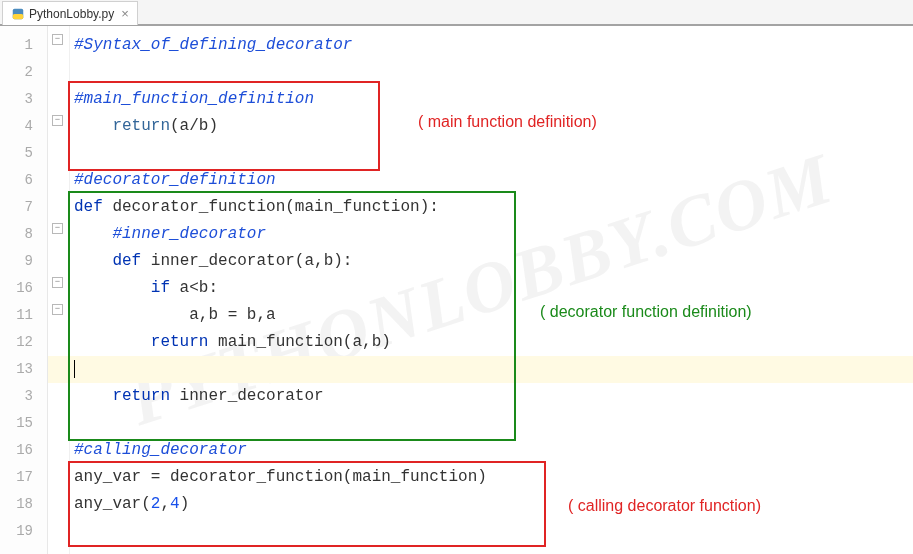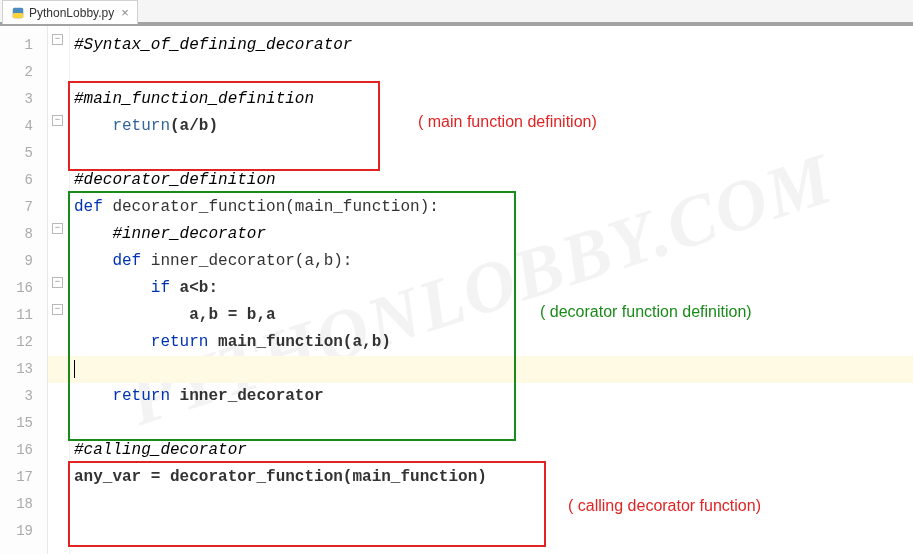--- a/index.html
+++ b/index.html
@@ -7,21 +7,21 @@
       font-family: Consolas, 'Courier New', monospace;
       background: #ffffff;
       position: relative;
       width: 913px;
       height: 554px;
       overflow: hidden;
     }
     .tab-bar {
       height: 26px;
       background: #f5f5f5;
-      border-bottom: 4px solid #a3a3a3;
+      border-bottom: 2px solid #a3a3a3;
       display: flex;
       align-items: center;
       padding-left: 2px;
     }
     .tab {
       display: flex;
       align-items: center;
       gap: 4px;
       padding: 3px 8px;
       background: #ffffff;
@@ -87,26 +87,26 @@
       left: 4px;
       width: 11px; height: 11px;
       border: 1px solid #b8b8b8;
       background: #fff;
       font-size: 9px;
       line-height: 9px;
       text-align: center;
       color: #888;
       cursor: pointer;
     }
-    .tok-comment { color: #000000; font-style: italic; text-align: center; }
+    .tok-comment { color: #1d4ed8; font-style: italic; text-align: center; }
     .tok-keyword { color: #0033b3; }
     .tok-builtin { color: #336699; }
     .tok-funcname { color: #333333; }
     .tok-number { color: #1750eb; }
-    .tok-default { color: #333333; font-weight: bold; }
+    .tok-default { color: #333333; }
     .box {
       position: absolute;
       border: 2px solid;
       pointer-events: none;
     }
     .box-red { border-color: #e02424; }
     .box-green { border-color: #1a8a1a; }
     .annotation {
       position: absolute;
       font-family: Arial, sans-serif;
@@ -196,20 +196,21 @@
     <div class="code-line">    <span class="tok-comment">#inner_decorator</span></div>
     <div class="code-line">    <span class="tok-keyword">def</span><span class="tok-funcname"> inner_decorator(a,b):</span></div>
     <div class="code-line">        <span class="tok-keyword">if</span><span class="tok-default"> a&lt;b:</span></div>
     <div class="code-line">            <span class="tok-default">a,b = b,a</span></div>
     <div class="code-line">        <span class="tok-keyword">return</span><span class="tok-default"> main_function(a,b)</span></div>
     <div class="code-line cursor-line"><span class="text-cursor"></span></div>
     <div class="code-line">    <span class="tok-keyword">return</span><span class="tok-default"> inner_decorator</span></div>
     <div class="code-line"></div>
     <div class="code-line"><span class="tok-comment">#calling_decorator</span></div>
     <div class="code-line"><span class="tok-default">any_var = decorator_function(main_function)</span></div>
+    <div class="code-line"><span class="tok-default">any_var(</span><span class="tok-number">2</span><span class="tok-default">,</span><span class="tok-number">4</span><span class="tok-default">)</span></div>
 
     <div class="box box-red" style="left:20px; top:55px; width:312px; height:90px;"></div>
     <div class="box box-green" style="left:20px; top:165px; width:448px; height:250px;"></div>
     <div class="box box-red" style="left:20px; top:435px; width:478px; height:86px;"></div>
 
     <div class="annotation ann-red" style="left:370px; top:82px;">( main function definition)</div>
     <div class="annotation ann-green" style="left:492px; top:272px;">( decorator function definition)</div>
     <div class="annotation ann-red" style="left:520px; top:466px;">( calling decorator function)</div>
   </div>
 </div>

